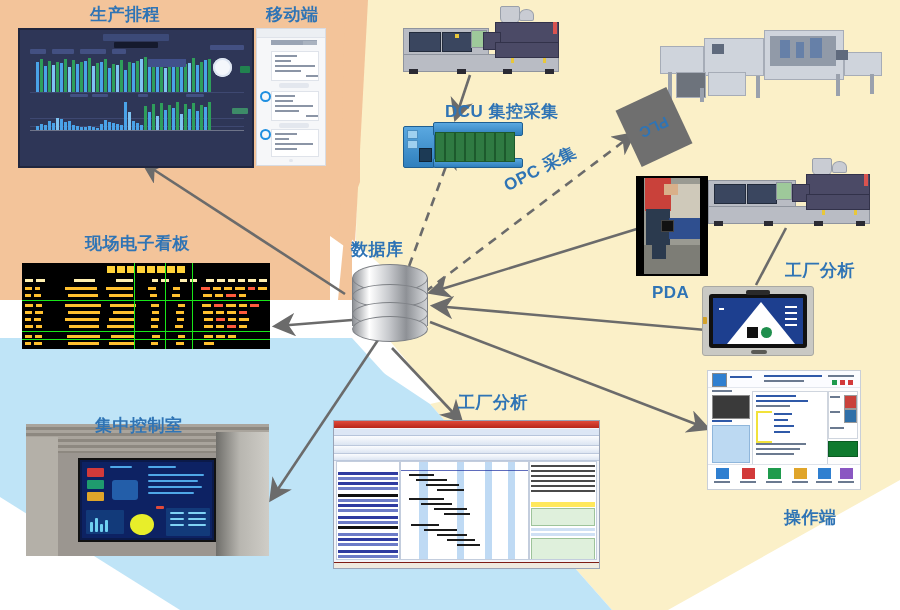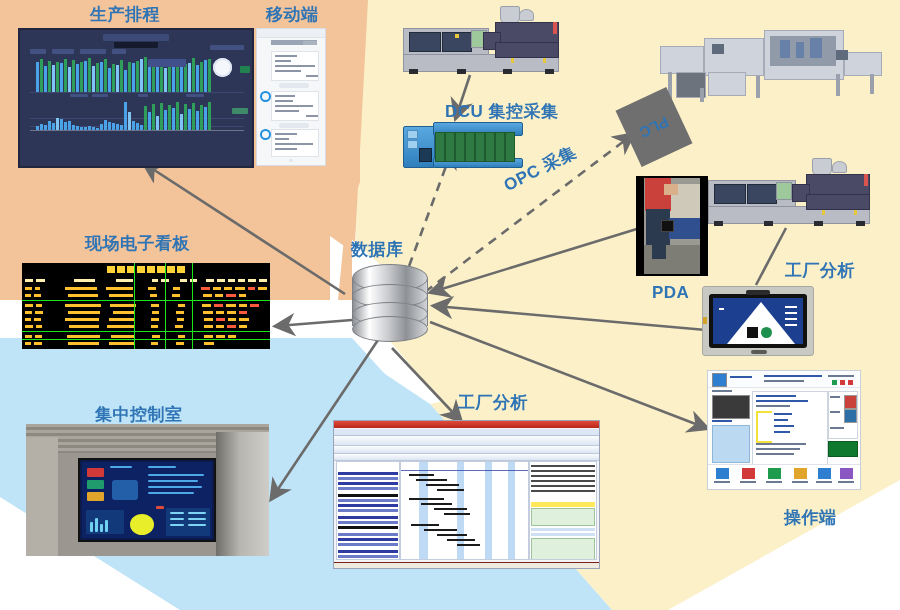--- a/index.html
+++ b/index.html
@@ -796,17 +796,17 @@
   </div>
 
   <div class="lbl big" style="left:90px;top:6px;">生产排程</div>
   <div class="lbl big" style="left:266px;top:6px;">移动端</div>
   <div class="lbl big" style="left:445px;top:103px;">DCU 集控采集</div>
   <div class="lbl big" style="left:505px;top:178px;transform:rotate(-27deg);transform-origin:left center;">OPC 采集</div>
   <div class="lbl big" style="left:351px;top:241px;">数据库</div>
   <div class="lbl big" style="left:785px;top:262px;">工厂分析</div>
   <div class="lbl big" style="left:652px;top:284px;">PDA</div>
   <div class="lbl big" style="left:85px;top:235px;">现场电子看板</div>
-  <div class="lbl big" style="left:95px;top:406px;">集中控制室</div>
+  <div class="lbl big" style="left:95px;top:417px;">集中控制室</div>
   <div class="lbl big" style="left:458px;top:394px;">工厂分析</div>
   <div class="lbl big" style="left:784px;top:509px;">操作端</div>
 
 </div>
 
 </body></html>

